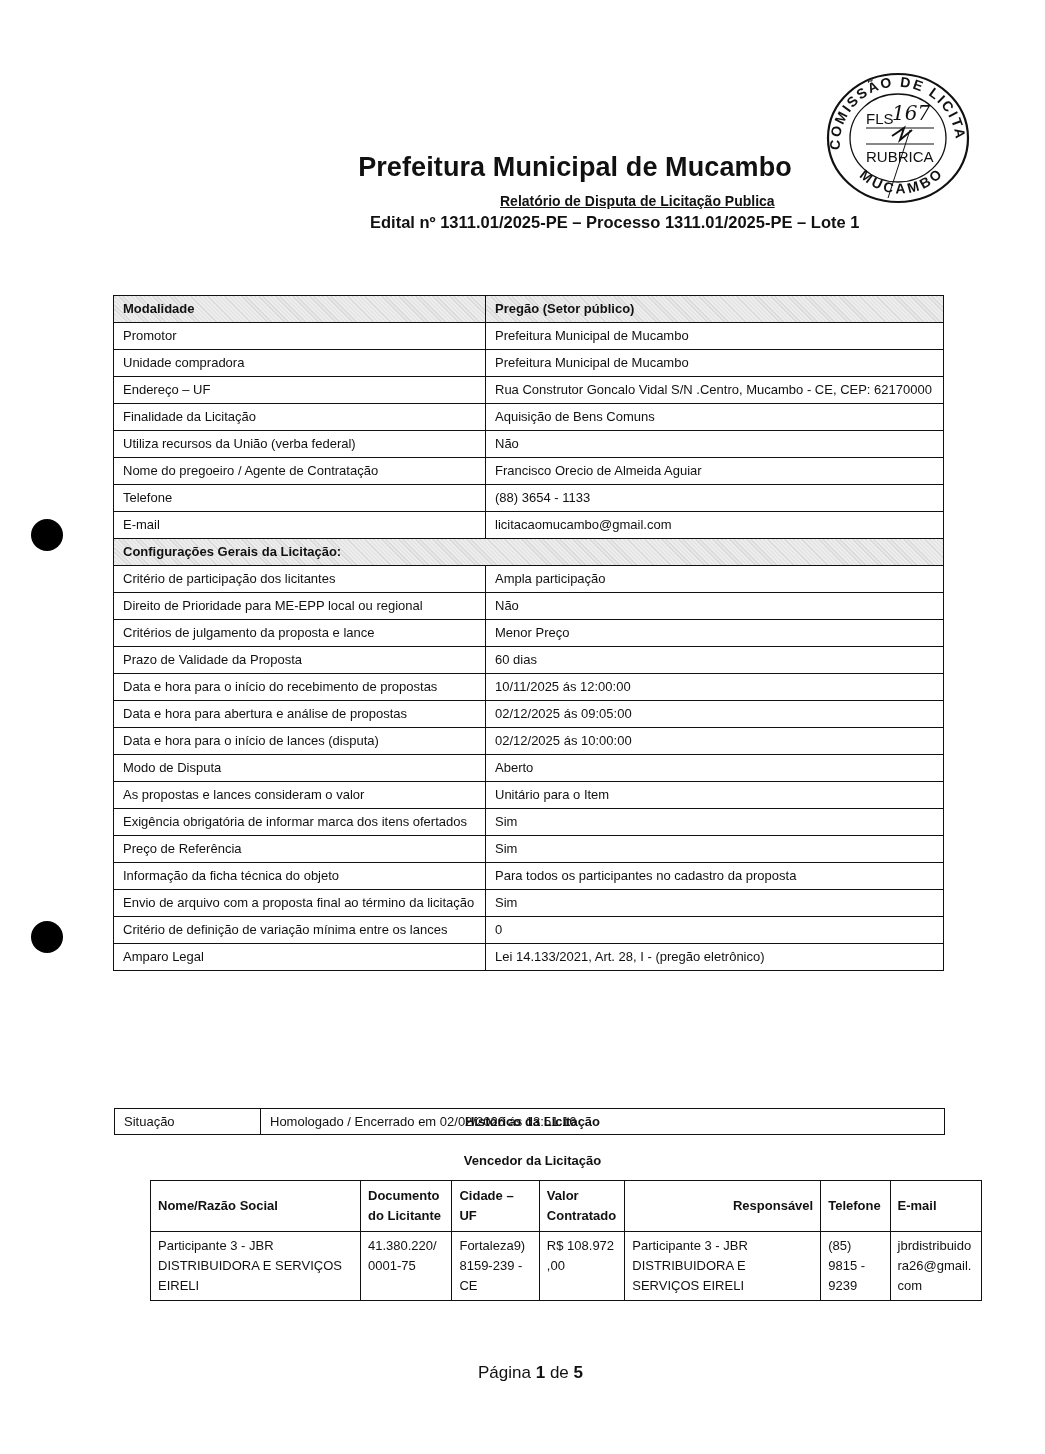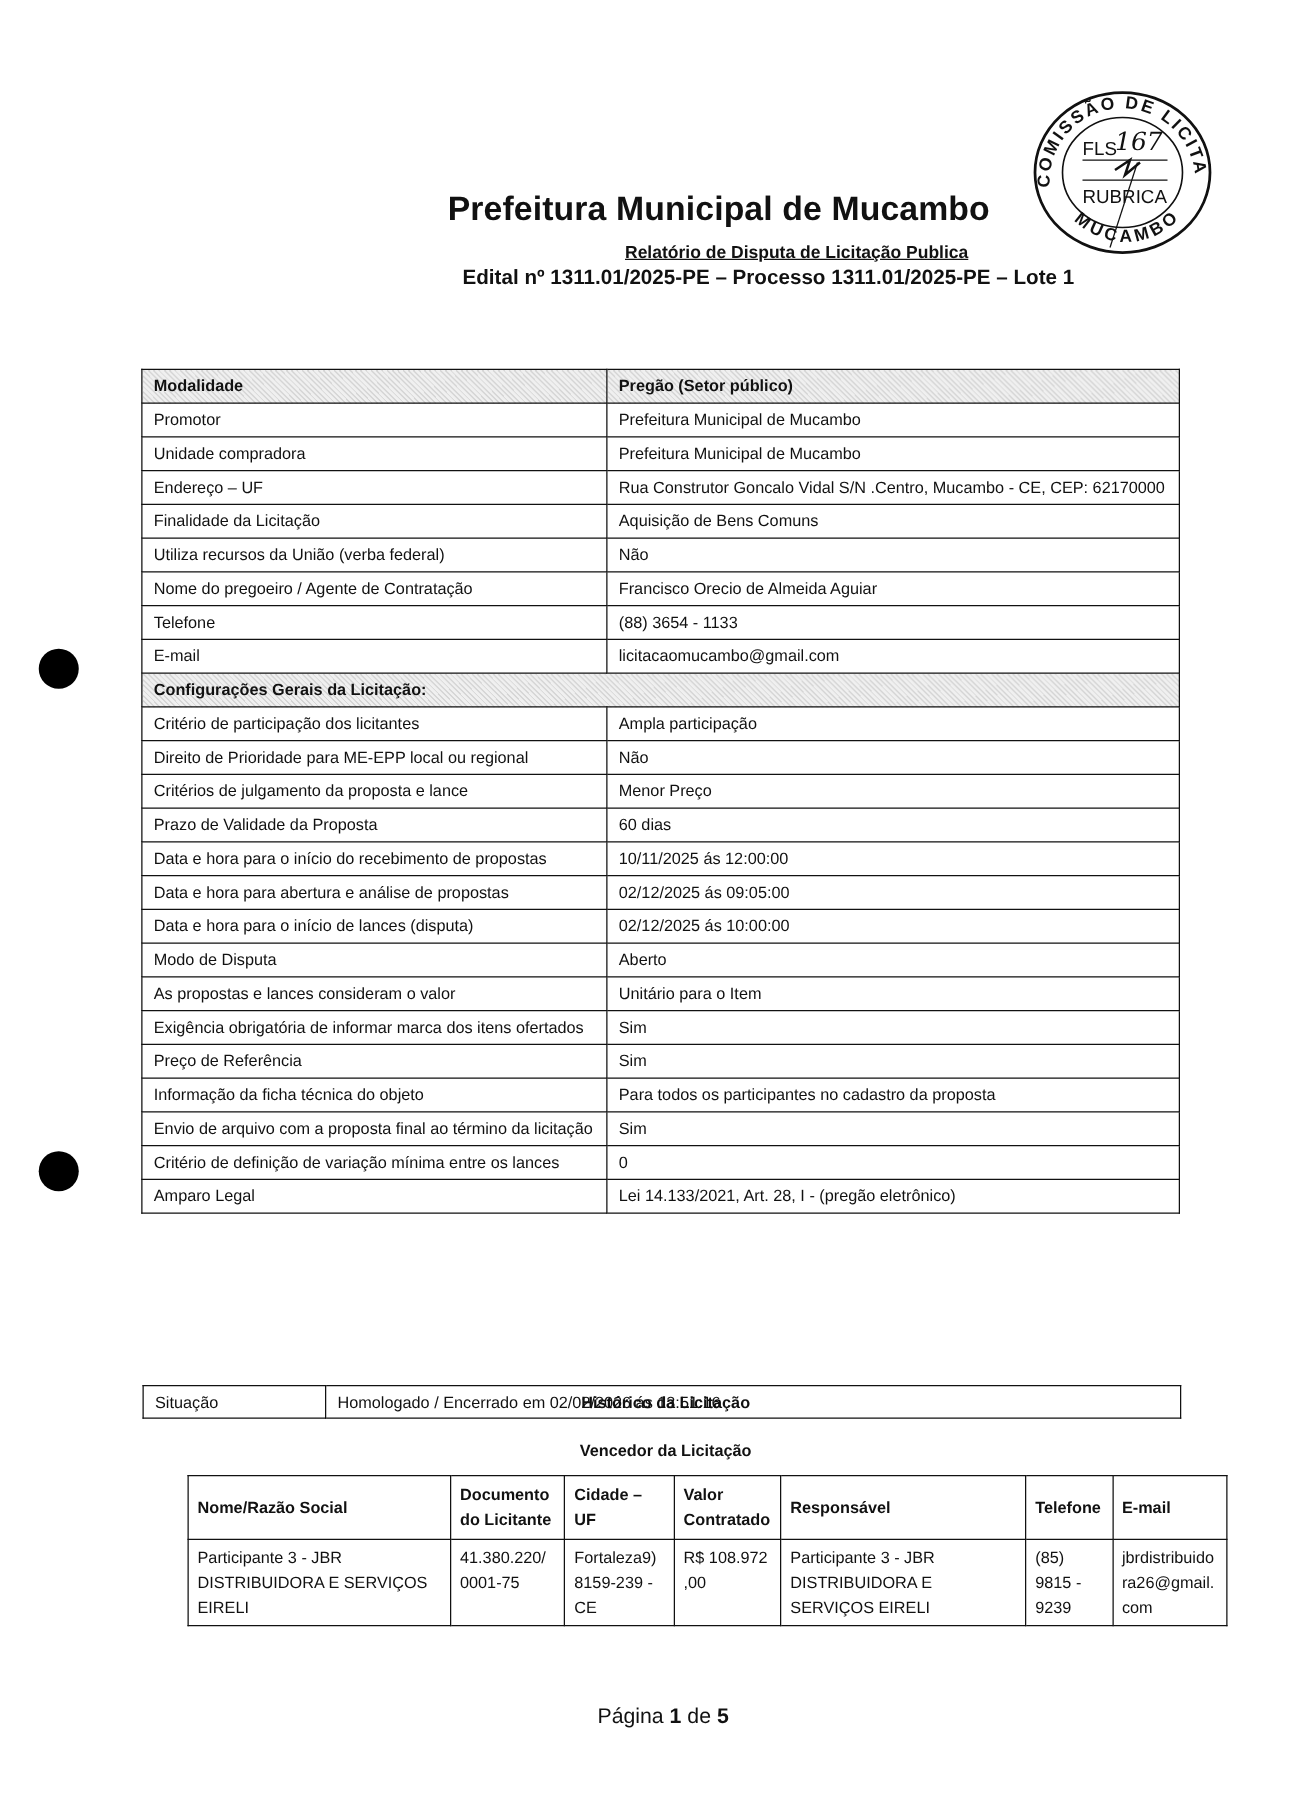--- a/index.html
+++ b/index.html
@@ -180,21 +180,21 @@
   </table>
 
 <div class="sec-title" style="top:1153px;">Vencedor da Licitação</div>
 <table class="venc">
   <thead>
     <tr>
       <th style="width:194px;">Nome/Razão Social</th>
       <th style="width:76px;">Documento do Licitante</th>
       <th style="width:72px;">Cidade – UF</th>
       <th style="width:70px;">Valor Contratado</th>
-      <th style="width:180px;">Responsável</th>
+      <th style="width:180px;text-align:right;">Responsável</th>
       <th style="width:54px;">Telefone</th>
       <th style="width:76px;">E-mail</th>
     </tr>
   </thead>
   <tbody>
     <tr>
       <td>Participante 3 - JBR DISTRIBUIDORA E SERVIÇOS EIRELI</td>
       <td>41.380.220/ 0001-75</td>
       <td>Fortaleza9) 8159-239 - CE</td>
       <td>R$ 108.972 ,00</td>

